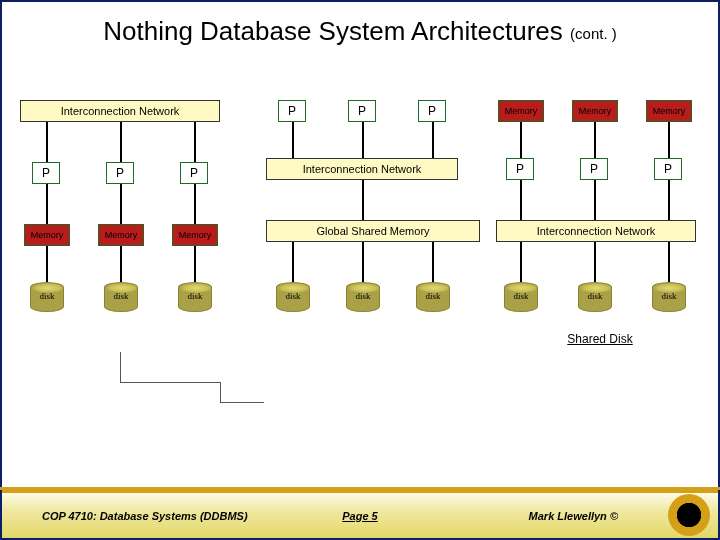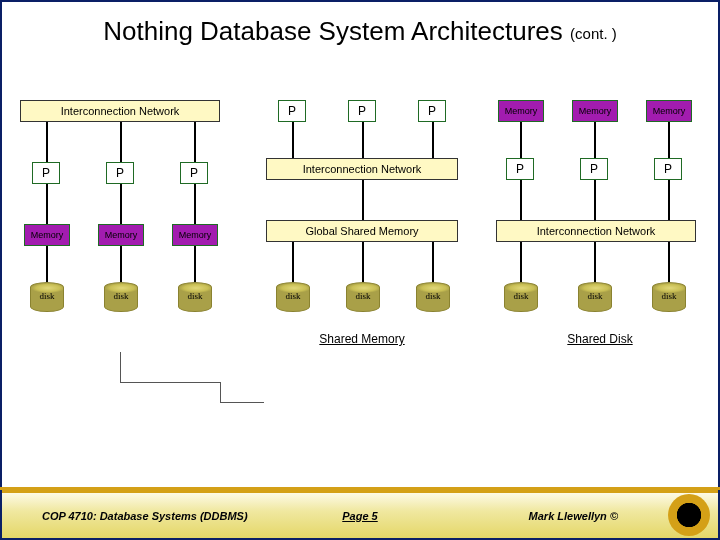--- a/index.html
+++ b/index.html
@@ -73,21 +73,21 @@
     font-size: 12px;
     display: flex;
     align-items: center;
     justify-content: center;
   }
   .membox {
     position: absolute;
     width: 46px;
     height: 22px;
     border: 1.5px solid #1f6a24;
-    background: #a21caf;
+    background: #b91c1c;
     font-size: 9px;
     display: flex;
     align-items: center;
     justify-content: center;
   }
   .disk {
     position: absolute;
     width: 34px;
     height: 30px;
   }
@@ -246,42 +246,41 @@
     <div class="v" style="left:40px; top:52px; height:36px;"></div>
     <div class="v" style="left:110px; top:52px; height:36px;"></div>
     <div class="v" style="left:180px; top:52px; height:36px;"></div>
 
     <div class="bus" style="left:14px; top:88px; width:192px; height:22px;">
       <span>Interconnection Network</span>
     </div>
 
     <div class="v" style="left:110px; top:110px; height:40px;"></div>
 
-    <div class="bus" style="left:14px; top:150px; width:192px; height:22px;">
+    <div class="bus" style="left:14px; top:150px; width:214px; height:22px;">
       <span>Global Shared Memory</span>
     </div>
 
     <div class="v" style="left:40px; top:172px; height:40px;"></div>
     <div class="v" style="left:110px; top:172px; height:40px;"></div>
     <div class="v" style="left:180px; top:172px; height:40px;"></div>
 
     <div class="disk" style="left:24px; top:212px;">
         <div class="cyl"></div>
         <div class="label">disk</div>
       </div>
     <div class="disk" style="left:94px; top:212px;">
         <div class="cyl"></div>
         <div class="label">disk</div>
       </div>
     <div class="disk" style="left:164px; top:212px;">
         <div class="cyl"></div>
         <div class="label">disk</div>
       </div>
 
-    <div class="caption" style="top:262px;">Shared Memory</div>
   </div>
 
   <div class="col col3">
     <div class="membox" style="left:8px; top:30px;">
         <span>Memory</span>
       </div>
     <div class="membox" style="left:82px; top:30px;">
         <span>Memory</span>
       </div>
     <div class="membox" style="left:156px; top:30px;">

